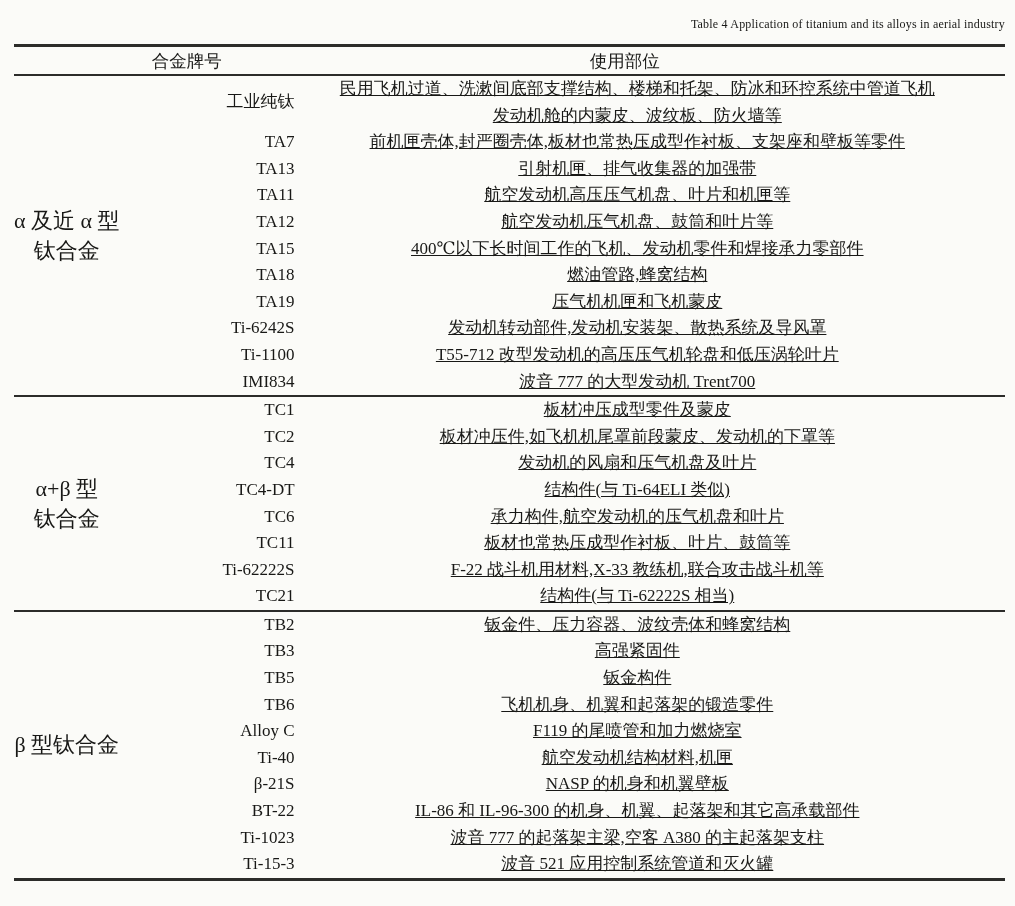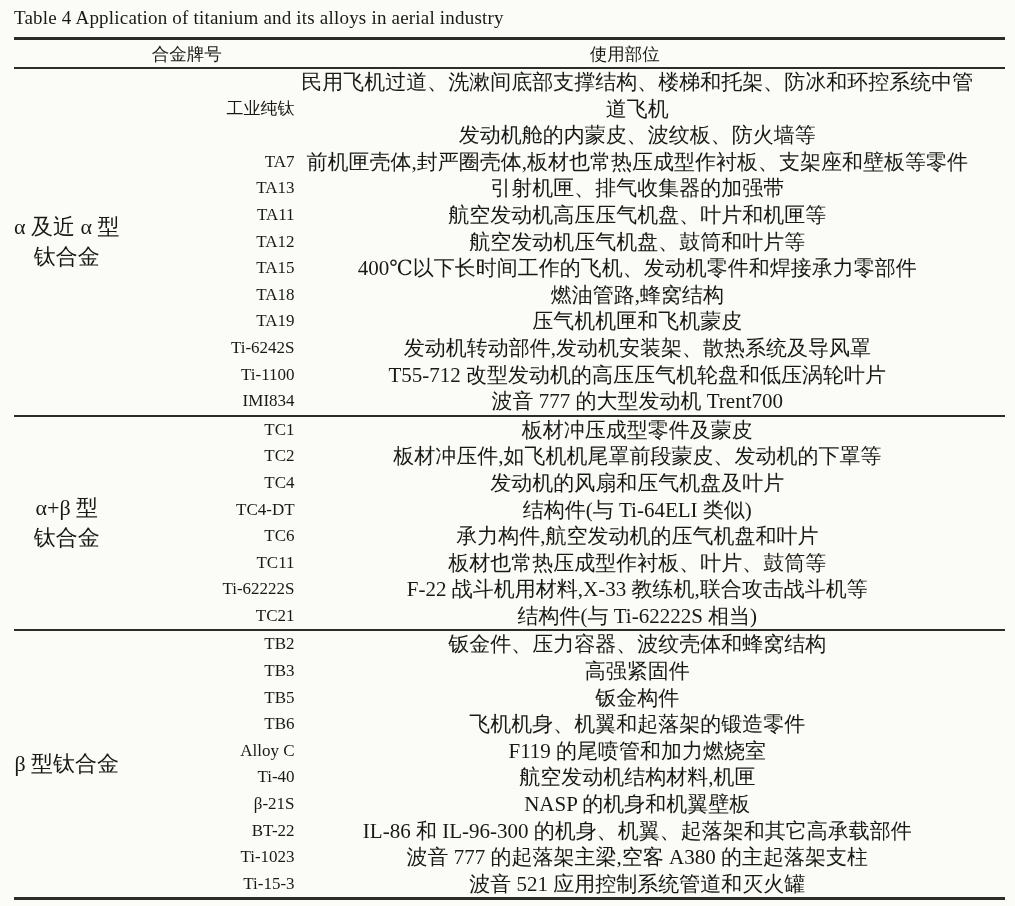--- a/index.html
+++ b/index.html
@@ -22,23 +22,24 @@
   }
   .title-zh {
     text-align: center;
     font-family: "Liberation Sans", "DejaVu Sans", sans-serif;
     font-weight: 700;
     font-size: 18px;
     line-height: 21px;
     letter-spacing: 1px;
   }
   .title-en {
-    text-align: left;
-    font-size: 19px;
+    text-align: right;
+    font-size: 12px;
     line-height: 21px;
+    margin-top: 7px;
     letter-spacing: 0.2px;
   }
   table.apptable {
     width: 100%;
     border-collapse: collapse;
     margin-top: 9px;
     border-top: 3px solid #2c2c2a;
     border-bottom: 3px solid #2c2c2a;
   }
   table.apptable thead td {
@@ -63,23 +64,24 @@
     width: 175px;
     text-align: right;
     vertical-align: middle;
     font-size: 17px;
     line-height: 26.6px;
     white-space: nowrap;
   }
   .use-cell {
     text-align: center;
     vertical-align: middle;
-    font-size: 21px;
+    font-size: 17px;
     line-height: 26.6px;
     padding-right: 25px !important;
+    text-decoration: underline;
   }
   tr.section-start td { border-top: 2px solid #2c2c2a; }
 </style>
 </head>
 <body>
 
 <div class="page">
   <div class="title-en">Table 4  Application of titanium and its alloys in aerial industry</div>
 
   <table class="apptable">

